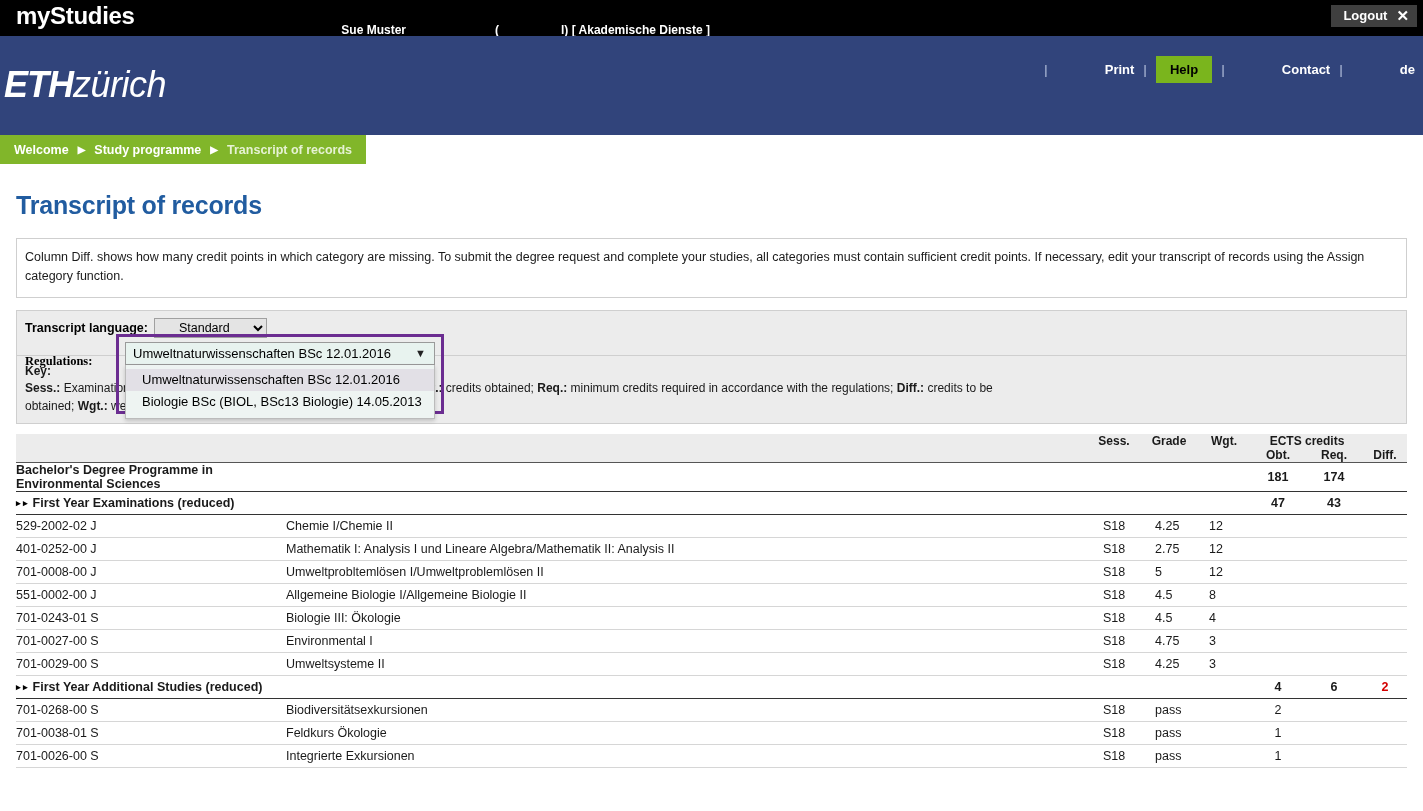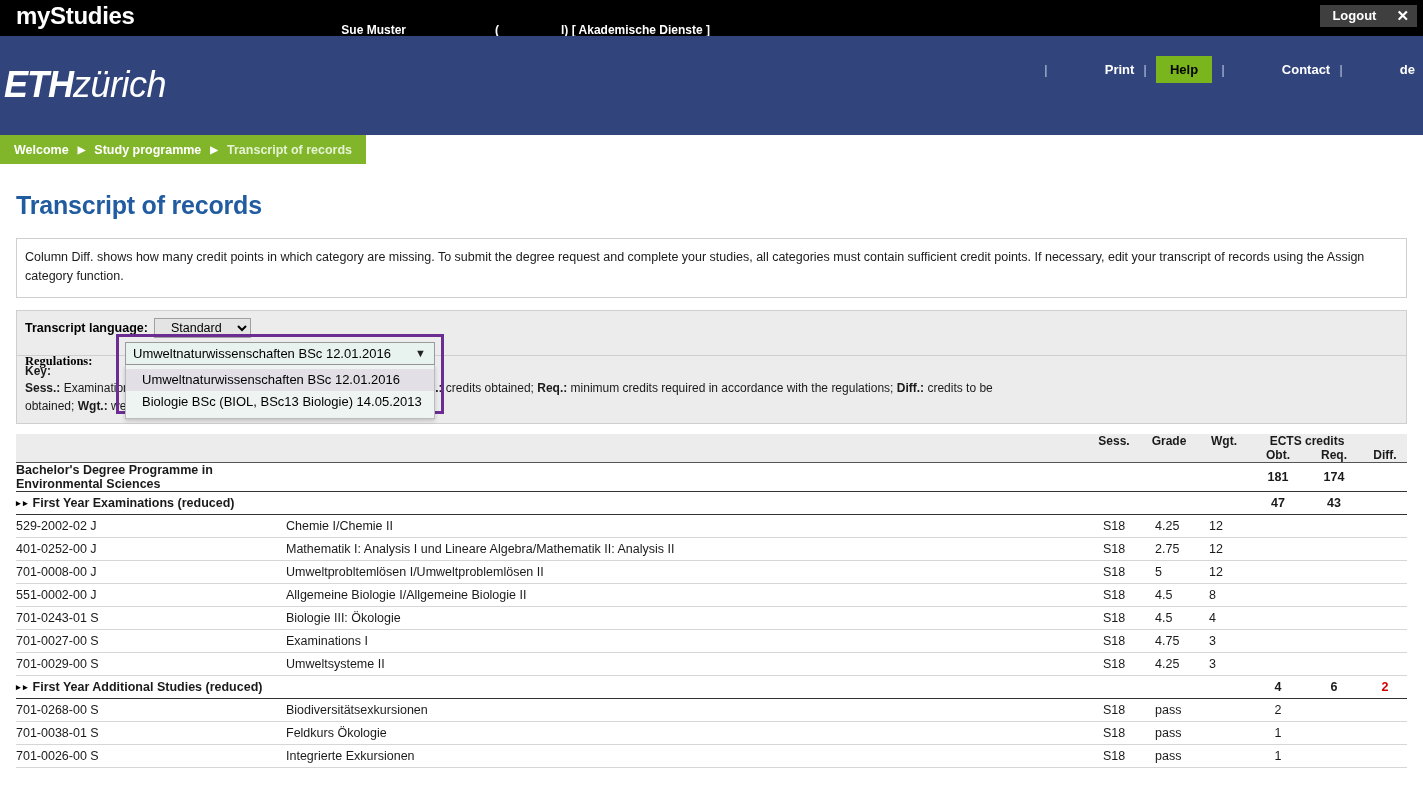--- a/index.html
+++ b/index.html
@@ -30,21 +30,21 @@
     font-size: 12px; font-weight: bold; color: #ffffff;
     white-space: pre;
   }
   .userinfo .uname { margin-right: 89px; text-align: center; }
   .userinfo .uparen { margin-right: 62px; }
   .logout {
     position: absolute; right: 6px; top: 5px;
     background: #3f3f3f; color: #ffffff;
     font-size: 13px; font-weight: bold;
     padding: 3px 8px 4px 12px;
-    display: flex; align-items: center; gap: 20px;
+    display: flex; align-items: center; gap: 9px;
     cursor: pointer;
   }
   .logout .x { font-size: 15px; font-weight: bold; line-height: 1; }
 
   
   .navyband {
     position: relative;
     height: 99px;
     background: #31447b;
   }
@@ -117,21 +117,21 @@
     height: 46px;
   }
   .formrow { display: flex; align-items: center; height: 21px; }
   .formrow + .formrow { margin-top: 12px; font-family: Liberation Serif, serif; }
   .formlabel { font-size: 12.5px; font-weight: bold; color: #000; margin-right: 6px; }
   .langselect {
     font-family: "Liberation Sans", sans-serif;
     font-size: 12.5px;
     border: 1px solid #a0a0a0;
     background: #e4e4e4;
-    padding: 1px 12px;
+    padding: 1px 20px;
     height: 20px;
     color: #000;
   }
 
   
   .dropwrap {
     position: absolute;
     left: 99px; top: 23px;
     width: 328px; height: 80px;
     border: 3px solid #6b2d91;
@@ -389,21 +389,21 @@
           <td class="title">Biologie III: Ökologie</td>
           <td class="ctr">S18</td>
           <td class="ctr" style="text-align: left; padding-left: 14px;">4.5</td>
           <td class="ctr" style="text-align: left; padding-left: 12px;">4</td>
           <td class="num"></td>
           <td class="num"></td>
           <td class="diff"></td>
         </tr>
         <tr class="course">
           <td class="code ind4"><span>701-0027-00 S</span></td>
-          <td class="title">Examinations I</td>
+          <td class="title">Environmental I</td>
           <td class="ctr">S18</td>
           <td class="ctr" style="text-align: left; padding-left: 14px;">4.75</td>
           <td class="ctr" style="text-align: left; padding-left: 12px;">3</td>
           <td class="num"></td>
           <td class="num"></td>
           <td class="diff"></td>
         </tr>
         <tr class="course">
           <td class="code ind4"><span>701-0029-00 S</span></td>
           <td class="title">Umweltsysteme II</td>

